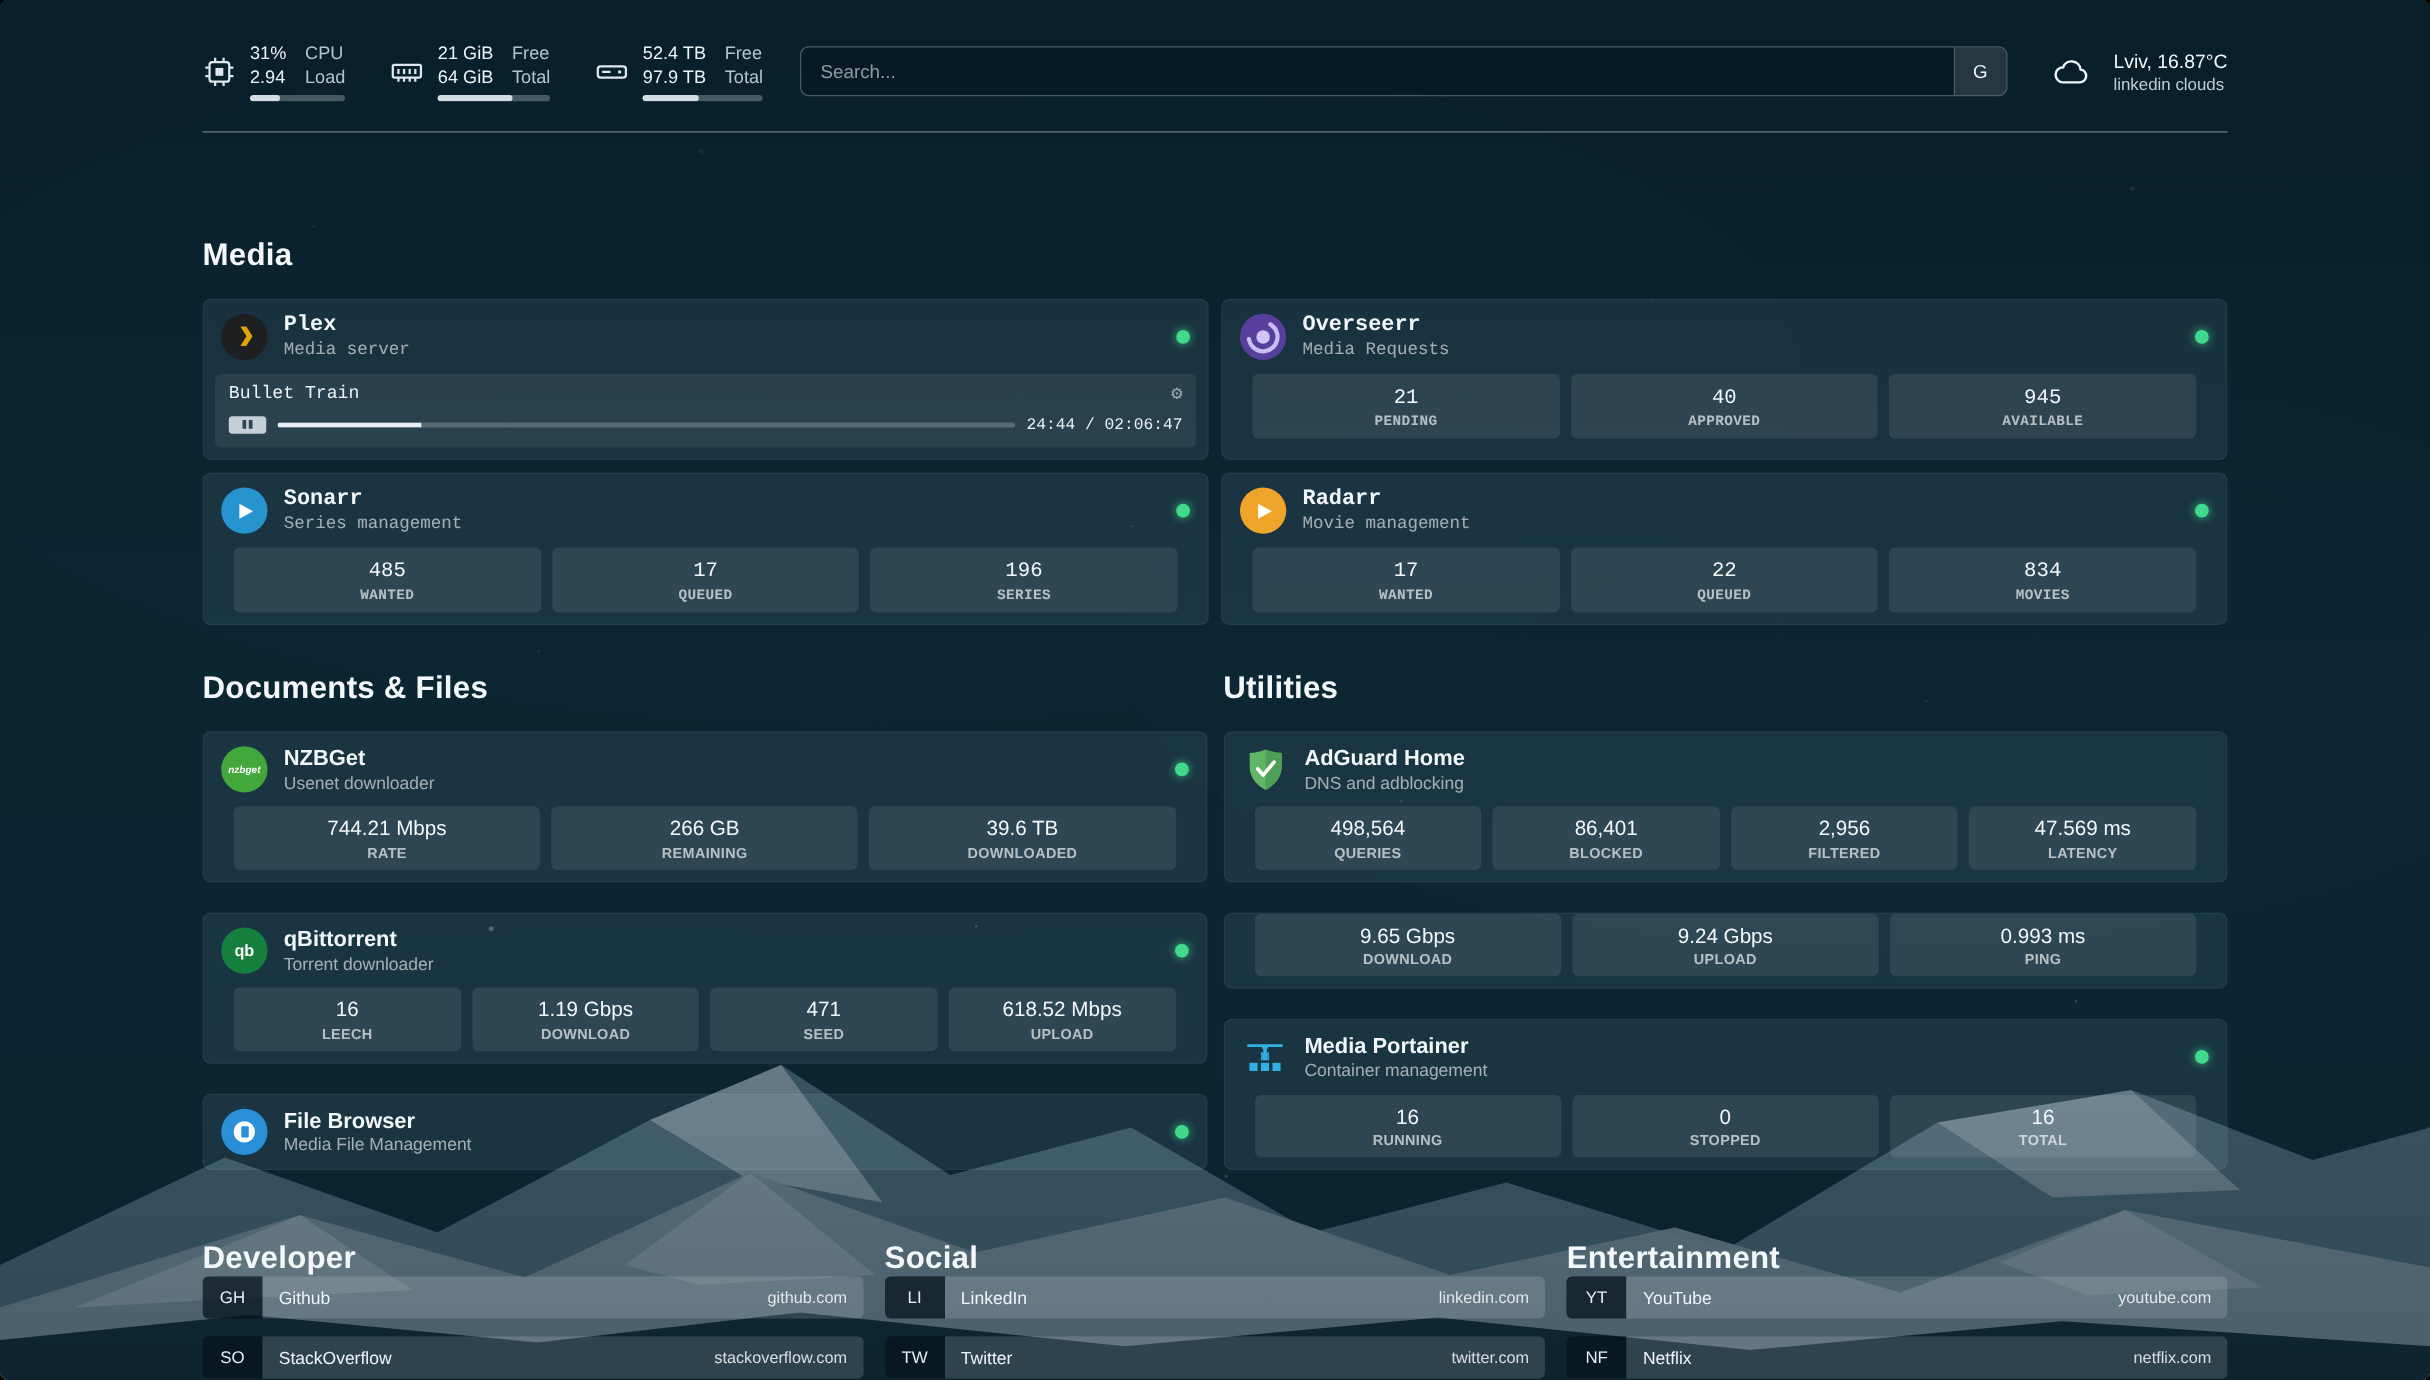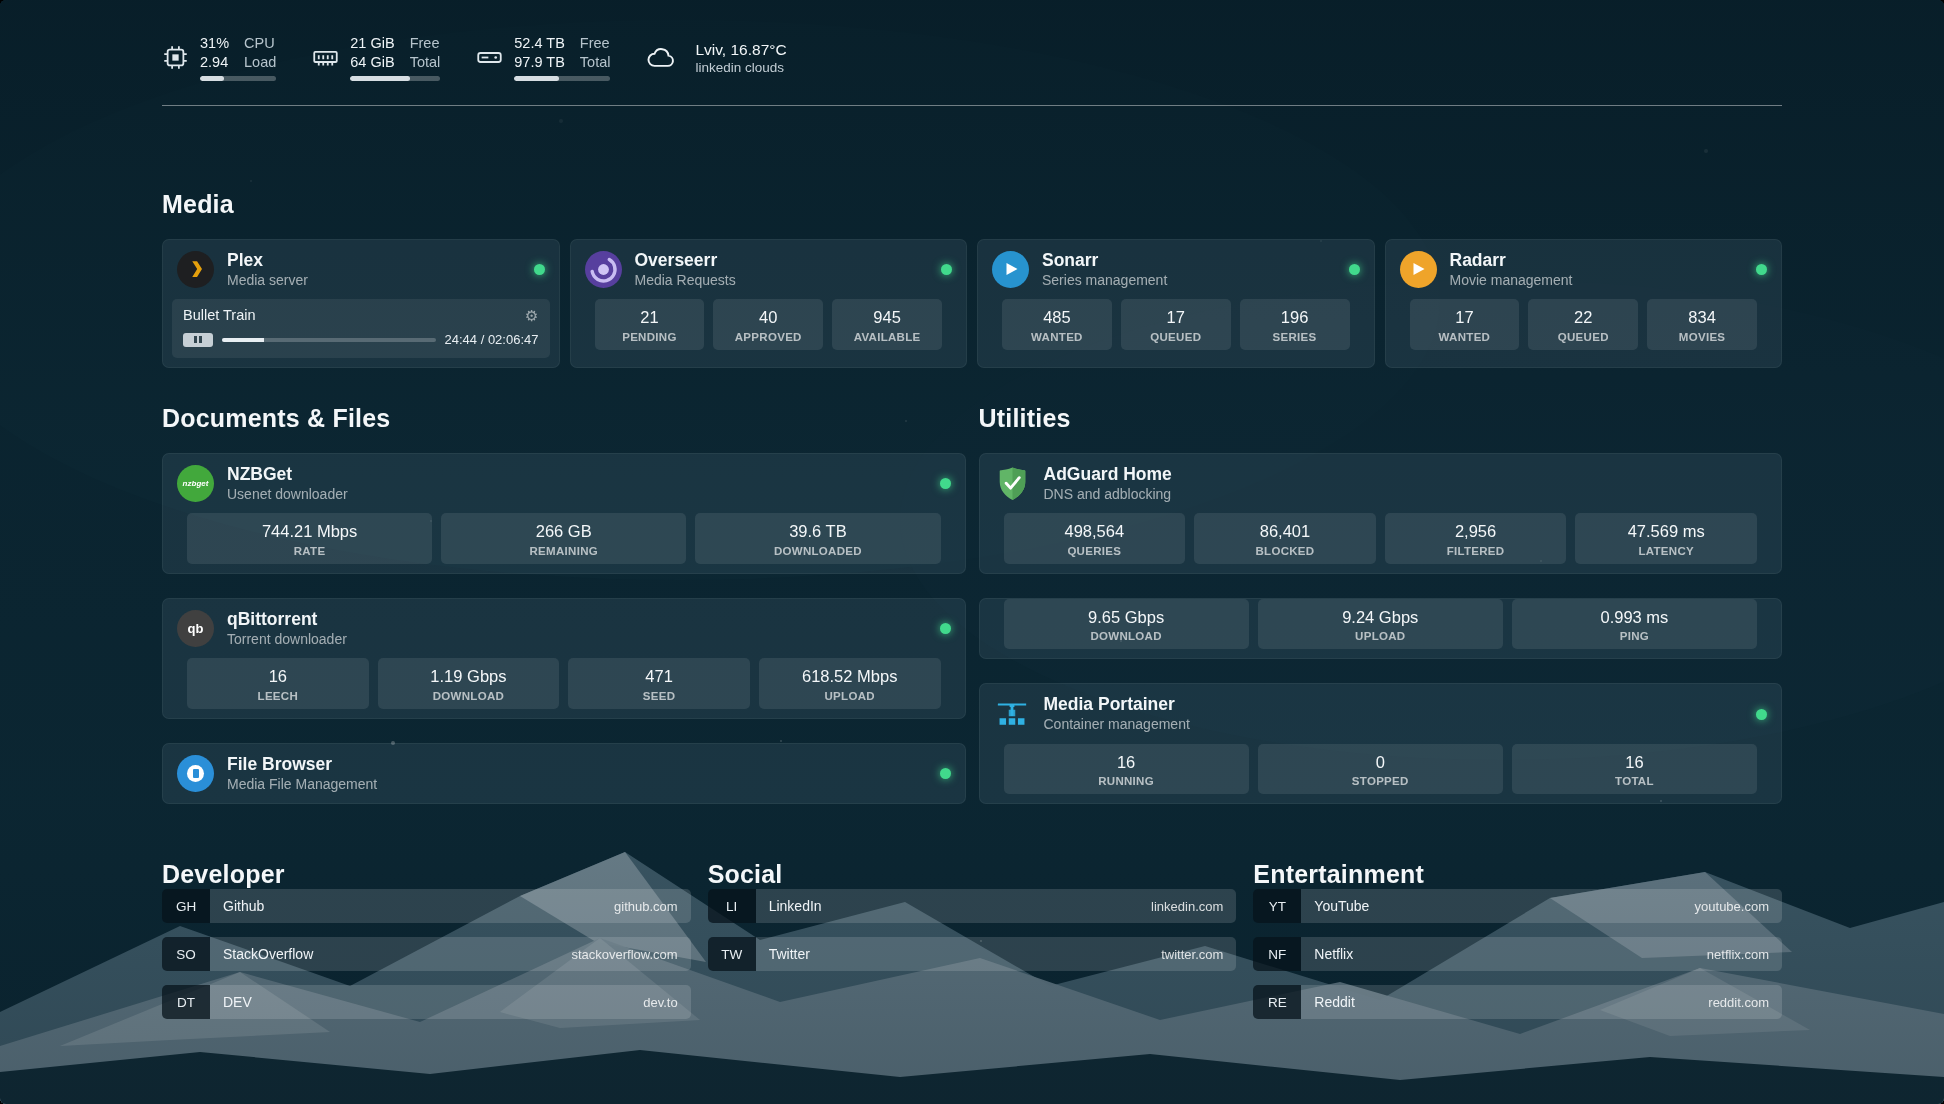--- a/index.html
+++ b/index.html
@@ -44,21 +44,21 @@
   .weather{display:flex;align-items:center;gap:13px;}
   .weather-icon{width:42px;height:32px;display:inline-flex;align-items:center;justify-content:center;}
   .weather-loc{font-size:15.5px;color:#f2f6f8;line-height:1.3;}
   .weather-cond{font-size:13.5px;color:#c2cdd4;}
   .divider{margin-top:24px;border-top:1px solid rgba(255,255,255,.42);}
 
   
   h2{margin:0;}
   .section-title{font-size:25px;font-weight:600;color:#f4f7f9;letter-spacing:.2px;}
   .media-title{margin:84px 0 20px;}
-  .media-grid{display:grid;grid-template-columns:repeat(4,1fr);gap:10px;}
+  .media-grid{display:grid;grid-template-columns:repeat(2,1fr);gap:10px;font-family:Liberation Mono, monospace;}
   .two-col{display:grid;grid-template-columns:1fr 1fr;gap:13px;margin-top:36px;}
   .two-col .section-title{margin-bottom:20px;}
   .col-cards{display:flex;flex-direction:column;gap:24px;}
 
   
   .card{background:rgba(190,225,240,.085);border:1px solid rgba(255,255,255,.05);border-radius:7px;cursor:pointer;}
   .card-header{display:flex;align-items:center;gap:13px;padding:10px 14px;}
   .svc-icon{flex:none;display:inline-flex;}
   .icn{width:37px;height:37px;border-radius:50%;display:inline-flex;align-items:center;justify-content:center;flex:none;overflow:hidden;}
   .icn.sq{border-radius:9px;}
@@ -175,20 +175,24 @@
         <span class="res-l">Free</span>
         <span class="res-v">97.9 TB</span>
         <span class="res-l">Total</span>
       </div>
       <div class="res-bar">
         <div class="res-fill" style="width: 47%;"></div>
       </div>
     </div>
   </div>
         </div>
+      <div class="search-wrap">
+        <input class="search-input" type="text" placeholder="Search..." style="">
+        <button class="search-btn">G</button>
+      </div>
       <div class="weather">
         <span class="weather-icon" id="weather-icon">
             <svg viewBox="0 0 24 24" width="40" height="31" fill="none" stroke="#eef3f6" stroke-width="1.5">
               <path d="M7 18.5h10.2a4 4 0 0 0 .6-7.96A5.6 5.6 0 0 0 7 9.1a4.7 4.7 0 0 0 0 9.4z"></path>
             </svg>
           </span>
         <div>
           <div class="weather-loc">Lviv, 16.87°C</div>
           <div class="weather-cond">linkedin clouds</div>
         </div>
@@ -354,21 +358,21 @@
   </div>
                 <div class="stat">
     <div class="stat-value">39.6 TB</div>
     <div class="stat-label">DOWNLOADED</div>
   </div>
               </div>
             </div>
             <div class="card">
     <div class="card-header">
       <span class="svc-icon">
-                  <span class="icn" style="background:#404040">
+                  <span class="icn" style="background:#15803d">
                     <span style="font-size:13px;font-weight:bold;color:#fff">qb</span>
                   </span>
                 </span>
       <div class="svc-text">
         <div class="svc-name">qBittorrent</div>
         <div class="svc-desc">Torrent downloader</div>
       </div>
       <span class="status-dot" style="background: rgb(65, 217, 140);"></span>
     </div>
   <div class="card-stats" style="grid-template-columns: repeat(4, 1fr);">

